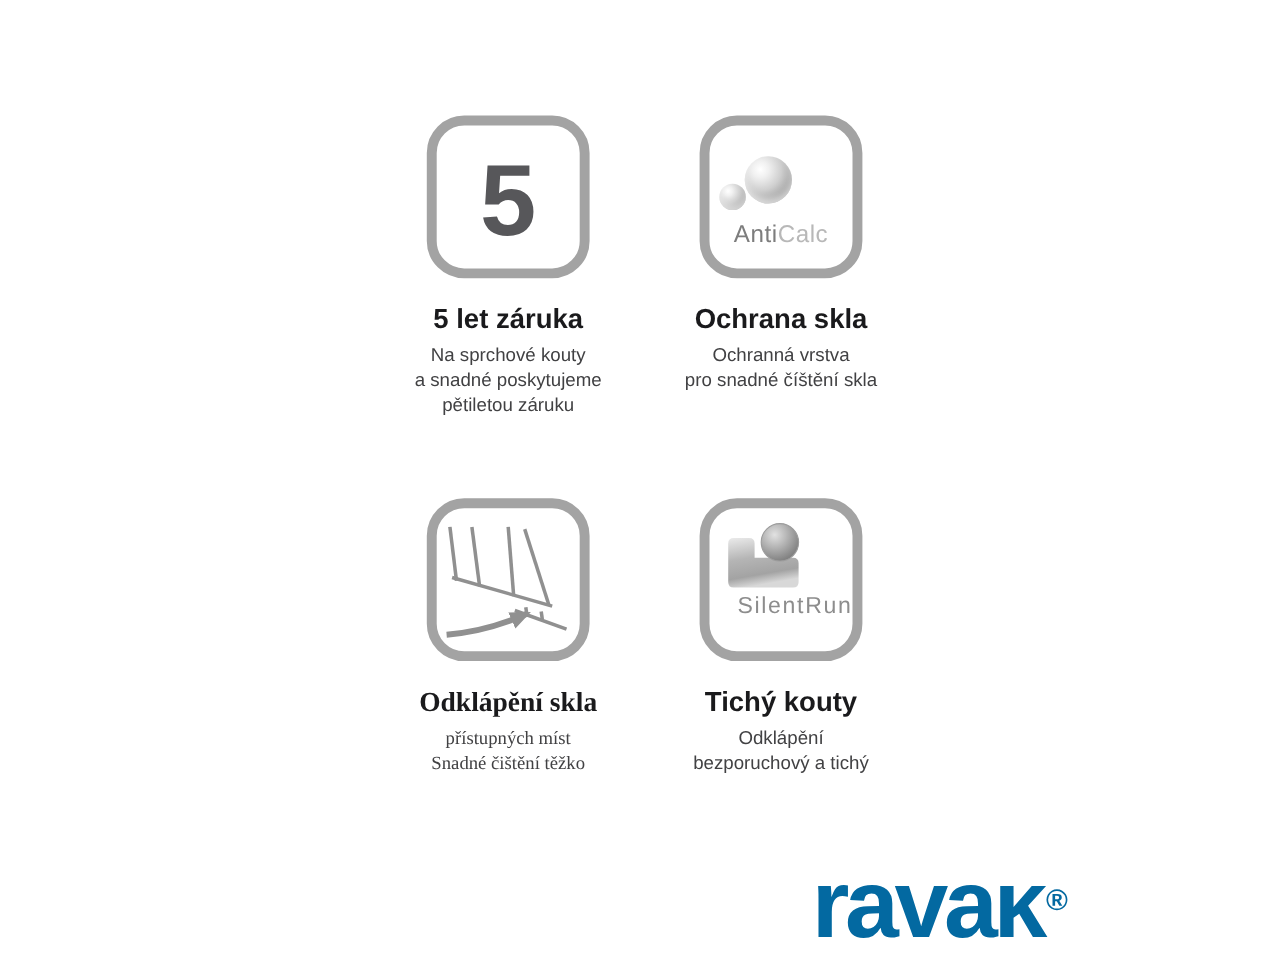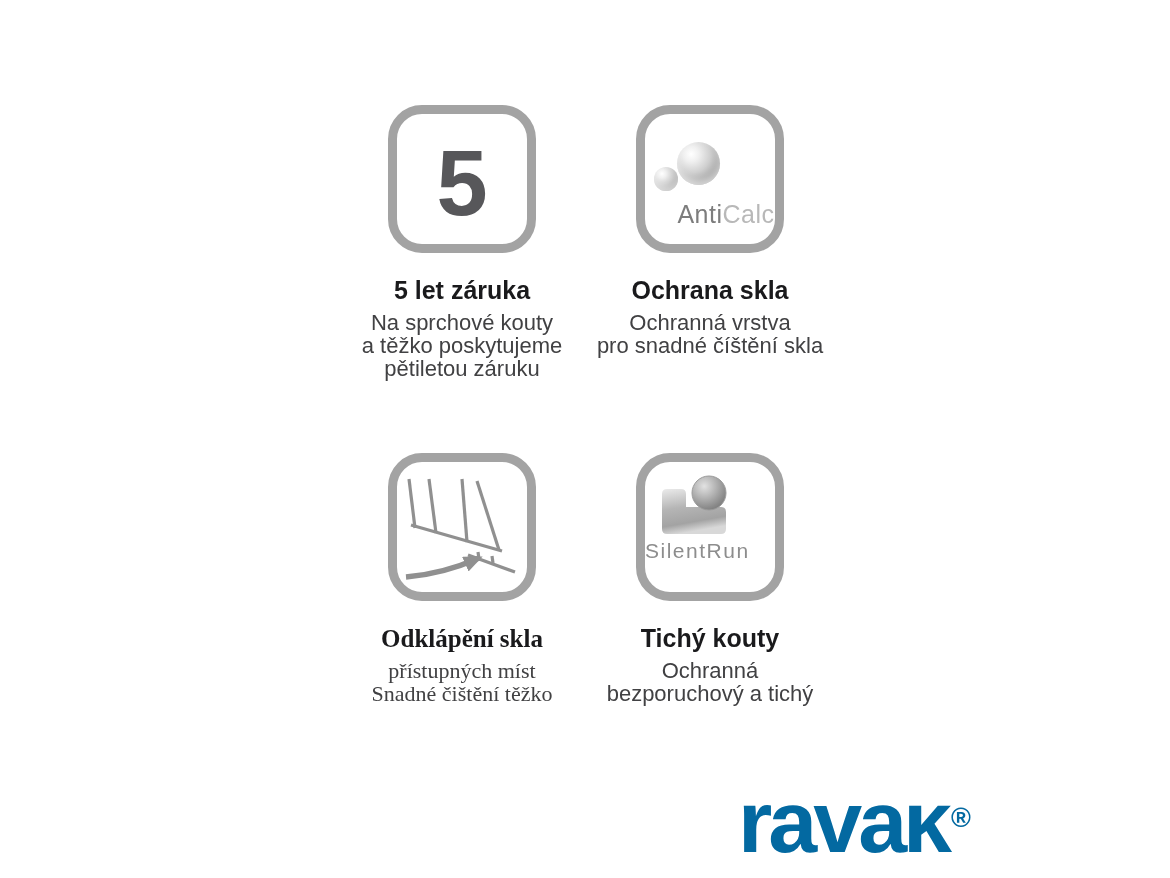--- a/index.html
+++ b/index.html
@@ -25,55 +25,55 @@
   }
   
   .bubble{position:absolute;border-radius:50%;
     background:radial-gradient(circle at 33% 28%, #ffffff 0%, #f0f0f0 18%, #cfcfcf 45%, #949494 80%, #c6c6c6 97%);
     box-shadow:inset 0 -4px 6px rgba(255,255,255,.6);
   }
   .bubble.big{left:32px;top:28px;width:43px;height:43px;}
   .bubble.small{left:9px;top:53px;width:24px;height:24px;}
   .anticalc-text{
     position:absolute;left:0;top:88px;width:100%;
-    font-size:25px;letter-spacing:.5px;line-height:1;white-space:nowrap;margin-left:16px;
+    font-size:22px;letter-spacing:.5px;line-height:1;white-space:nowrap;
   }
   .anticalc-text .dark{color:#7d7d7d;}
   .anticalc-text .light{color:#b8b8b8;}
   
   .badge svg.fill{position:absolute;left:0;top:0;width:130px;height:130px;}
   .silentrun-text{
-    position:absolute;left:0;top:78px;width:100%;text-align:left;
+    position:absolute;left:0;top:78px;width:100%;text-align:right;
     font-size:21px;letter-spacing:1.5px;color:#8d8d8d;line-height:1;white-space:nowrap;
   }
   .title{
     margin:23px 0 0 0;font-size:25px;line-height:29px;font-weight:700;color:#1a1a1c;
   }
-  .desc{margin:6px 0 0 0;font-size:22px;line-height:23px;color:#414143;}
+  .desc{margin:6px 0 0 0;font-size:17px;line-height:23px;color:#414143;}
   .desc .line{display:block;}
 
   .logo{
     position:absolute;left:738px;top:778px;line-height:1;white-space:nowrap;
     font-size:88px;font-weight:700;letter-spacing:-4px;color:#0369a1;
   }
   .logo .reg{font-size:27px;letter-spacing:0;position:relative;top:-25px;margin-left:3px;}
 </style>
 </head>
 <body>
 
 <div class="canvas">
 
   <div class="cell c1">
     <div class="badge">
       <div class="badge-number">5</div>
     </div>
     <h3 class="title">5 let záruka</h3>
     <p class="desc">
       <span class="line">Na sprchové kouty</span>
-      <span class="line">a těžko poskytujeme</span>
+      <span class="line">a snadné poskytujeme</span>
       <span class="line">pětiletou záruku</span>
     </p>
   </div>
 
   <div class="cell c2">
     <div class="badge">
       <div class="bubble big"></div>
       <div class="bubble small"></div>
       <div class="anticalc-text"><span class="dark">Anti</span><span class="light">Calc</span></div>
     </div>
@@ -129,20 +129,20 @@
             <stop offset="1" stop-color="#6f6f6f"></stop>
           </radialGradient>
         </defs>
         <path d="M17,32 q0,-5 5,-5 h14 q5,0 5,5 v13 h35 q5,0 5,5 v17 q0,5 -5,5 h-54 q-5,0 -5,-5 z" fill="url(#railGrad)"></path>
         <circle cx="64" cy="31" r="17" fill="url(#wheelGrad)" stroke="#9c9c9c" stroke-width="1"></circle>
       </svg>
       <div class="silentrun-text">SilentRun</div>
     </div>
     <h3 class="title">Tichý kouty</h3>
     <p class="desc">
-      <span class="line">Ochranná</span>
+      <span class="line">Odklápění</span>
       <span class="line">bezporuchový a tichý</span>
     </p>
   </div>
 
   <div class="logo"><span>ravaĸ</span><span class="reg">®</span></div>
 
 </div>
 
 </body></html>

